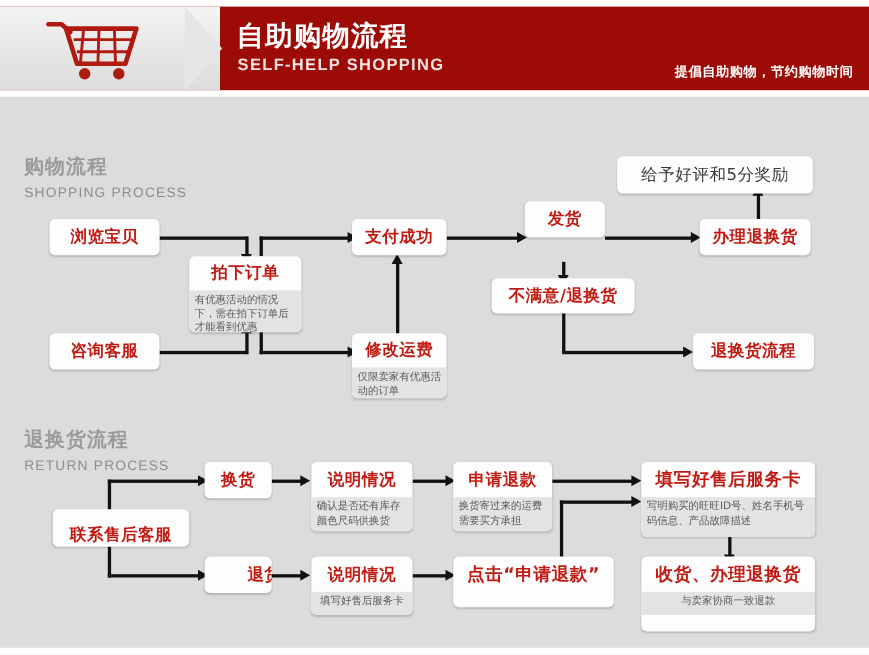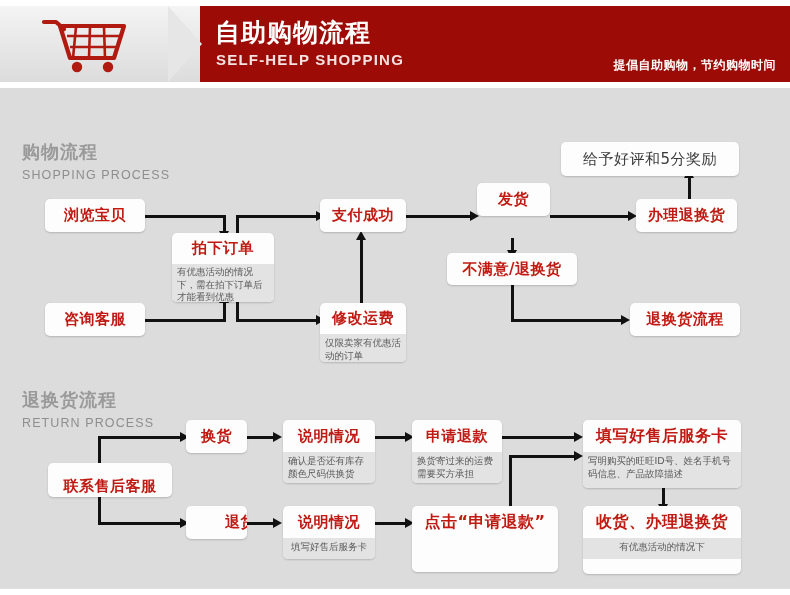--- a/index.html
+++ b/index.html
@@ -235,22 +235,22 @@
 
   <div class="node" style="left:186px;top:506px;width:61px;height:33px;">
     <div class="ttl" style="height:33px;margin-left:24px;">退货</div>
   </div>
 
   <div class="node" style="left:283px;top:506px;width:92px;height:53px;">
     <div class="ttl" style="height:32px;">说明情况</div>
     <div class="sub ctr" style="height:21px;">填写好售后服务卡</div>
   </div>
 
-  <div class="node" style="left:412px;top:506px;width:146px;height:66px;">
+  <div class="node" style="left:412px;top:506px;width:146px;height:46px;">
     <div class="ttl" style="height:32px;font-size:16px;">点击“申请退款”</div>
   </div>
 
   <div class="node" style="left:583px;top:506px;width:158px;height:68px;">
     <div class="ttl" style="height:32px;font-size:16px;">收货、办理退换货</div>
-    <div class="sub ctr" style="height:21px;">有优惠活动的情况下</div>
+    <div class="sub ctr" style="height:21px;">与卖家协商一致退款</div>
   </div>
 
 </div>
 
 </body></html>

